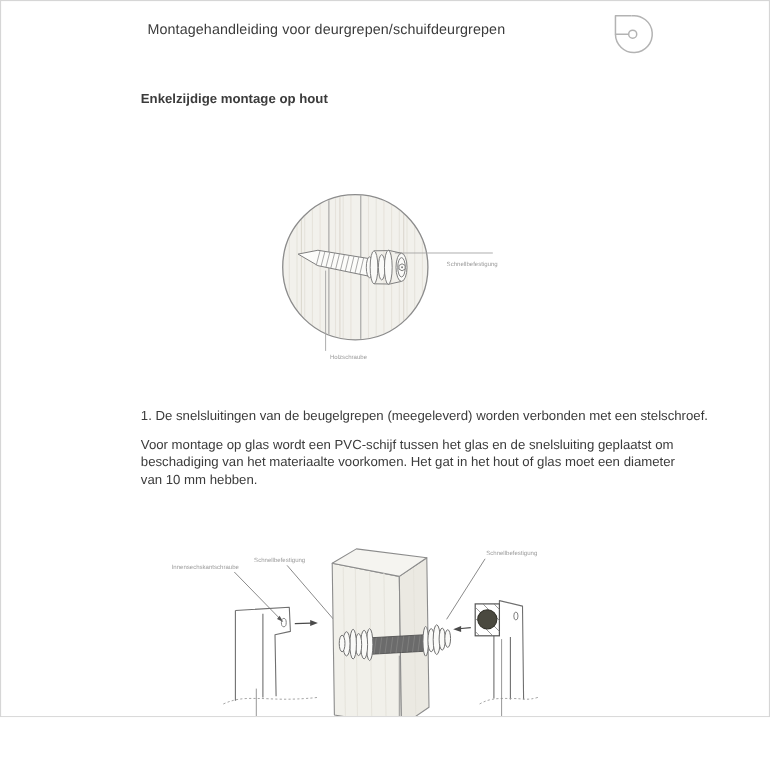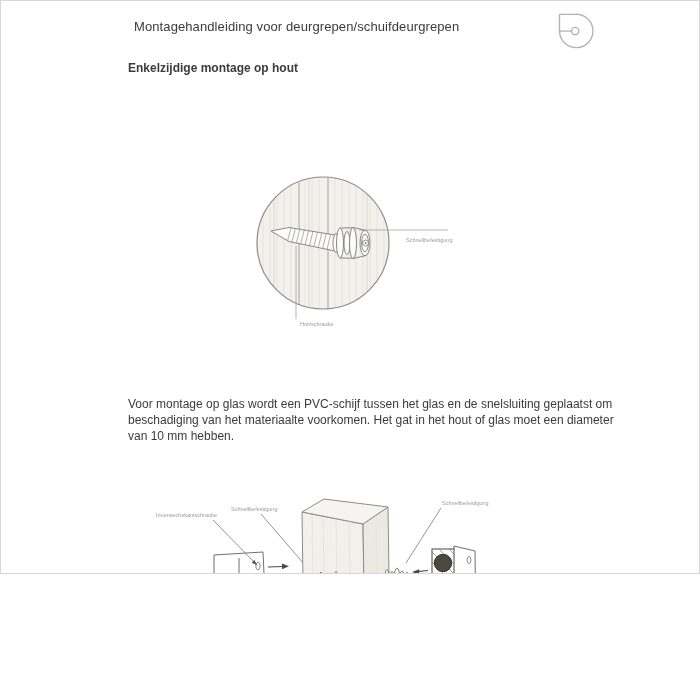--- a/index.html
+++ b/index.html
@@ -1,23 +1,23 @@
 <!DOCTYPE html>
 <html><head>
 <meta charset="utf-8">
 <style>
   html,body{margin:0;padding:0;background:#fff;}
   .page{
-    position:relative;width:700px;height:574px;background:#ffffff;
+    position:relative;width:700px;height:652px;background:#ffffff;
     box-sizing:border-box;border:1px solid #d6d6d6;overflow:hidden;
     font-family:"Liberation Sans", sans-serif;color:#3b3b3b;padding-left:46px;
   }
   .abs{position:absolute;}
   .doc-title{left:133px;top:18px;font-size:13px;letter-spacing:0.1px;}
-  .sec-heading{font-size:12px;font-weight:600;left:127px;}
+  .sec-heading{font-size:12px;font-weight:600;left:127px;margin-top:22px;}
   .para{font-size:12px;line-height:16px;left:127px;}
   .nowrap{white-space:nowrap;}
   .pagenum{left:134px;top:673px;font-size:7px;color:#9b9b9b;}
   svg text{font-family:"Liberation Sans", sans-serif;fill:#9b9b9b;font-size:5.5px;}
   svg{display:block;}
 </style>
 </head>
 <body>
 
 <div class="page">
@@ -103,20 +103,21 @@
       <ellipse cx="126" cy="70" rx="5" ry="12.8"></ellipse>
       <ellipse cx="126" cy="70" rx="3.4" ry="8.8"></ellipse>
       <polygon points="126.5,66.8 129.3,68.4 129.3,71.6 126.5,73.2 123.7,71.6 123.7,68.4"></polygon>
       <circle cx="126.5" cy="70" r="0.9" fill="#7d7d7d" stroke="none"></circle>
     </g>
 
     <text x="167" y="69">Schnellbefestigung</text>
     <text x="61" y="153">Holzschraube</text>
   </svg>
 
+  <div class="abs para nowrap" style="top:369px">1. De snelsluitingen van de beugelgrepen (meegeleverd) worden verbonden met een stelschroef.</div>
   <div class="abs para" style="top:395px;width:492px">Voor montage op glas wordt een PVC-schijf tussen het glas en de snelsluiting geplaatst om beschadiging van het materiaalte voorkomen. Het gat in het hout of glas moet een diameter van 10 mm hebben.</div>
 
   <svg class="abs" style="left:130px;top:492px" width="420" height="192" viewBox="0 0 420 192">
     <defs>
       <clipPath id="sq">
           <rect x="301" y="56" width="22" height="29"></rect>
         </clipPath>
     </defs>
 
     <text x="25" y="24">Innensechskantschraube</text>

